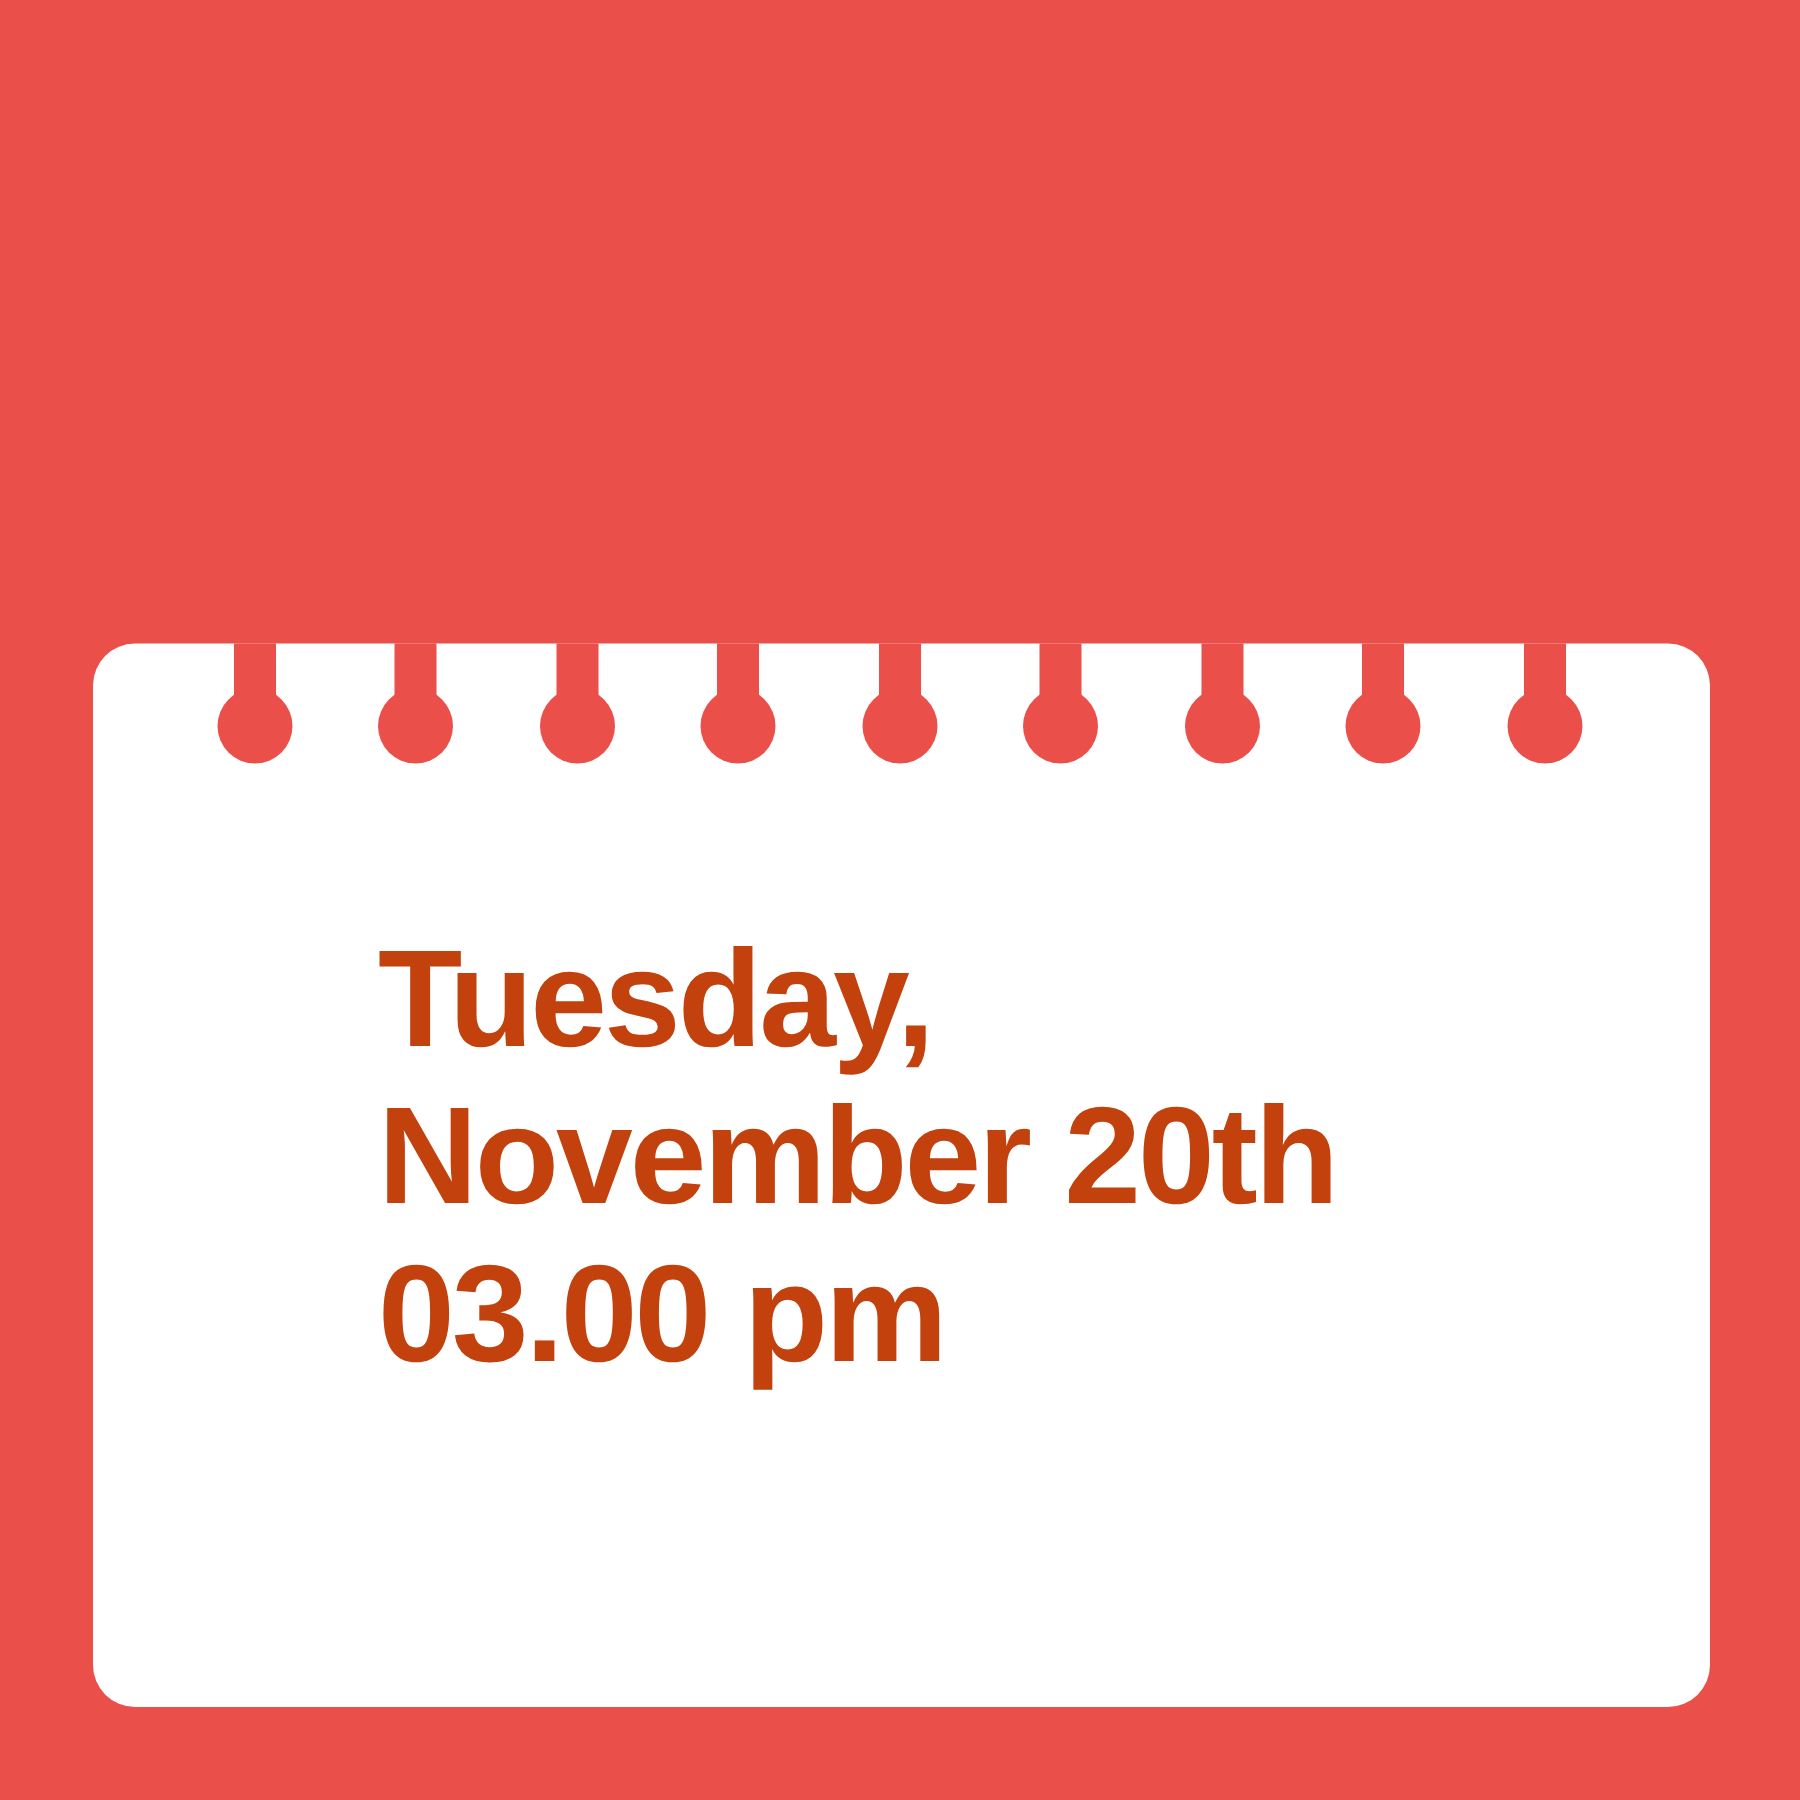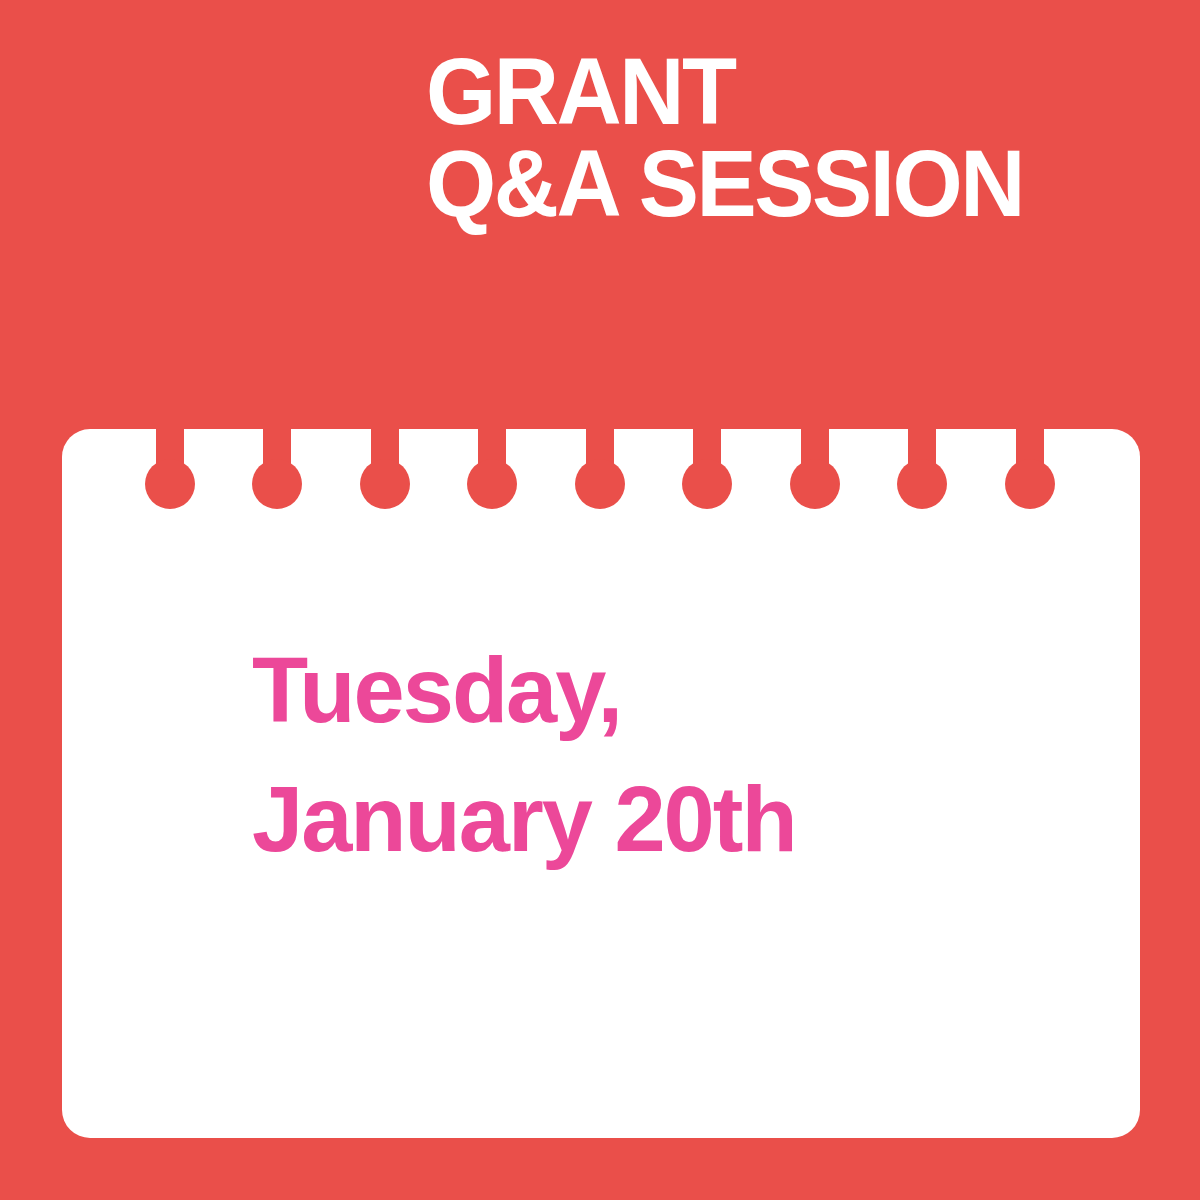--- a/index.html
+++ b/index.html
@@ -143,37 +143,32 @@
     left: 190px;
     top: 185px;
     width: 820px;
   }
   .card-line {
     font-family: "Liberation Sans", sans-serif;
     font-weight: bold;
     font-size: 92px;
     line-height: 105px;
     letter-spacing: -2px;
-    color: #ec4899;
-    white-space: nowrap;
-    margin-top: 24px;
+    color: #c2410c;
+    white-space: nowrap;
   }
 </style>
 </head>
 <body>
 
 <div id="poster">
 
   <div id="header">
 
 
-    <div id="headline">
-      <div class="headline-line">GRANT</div>
-      <div class="headline-line">Q&amp;A SESSION</div>
-    </div>
 
 
   </div>
 
   <div id="calendar-card">
 
     <div id="binder-rings">
       <div class="ring" style="left:94px;">
           <span class="stem"></span>
           <span class="head"></span>
@@ -207,18 +202,19 @@
           <span class="head"></span>
         </div>
       <div class="ring" style="left:954px;">
           <span class="stem"></span>
           <span class="head"></span>
         </div>
     </div>
 
     <div id="card-text">
       <div class="card-line">Tuesday,</div>
-      <div class="card-line">January 20th</div>
+      <div class="card-line">November 20th</div>
+      <div class="card-line">03.00 pm</div>
     </div>
 
   </div>
 
 </div>
 
 </body></html>

